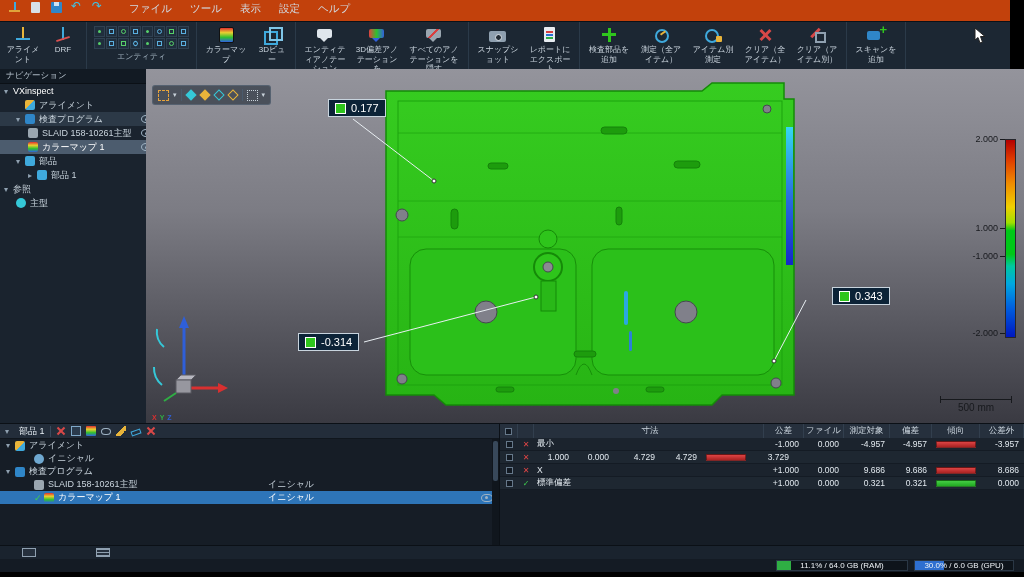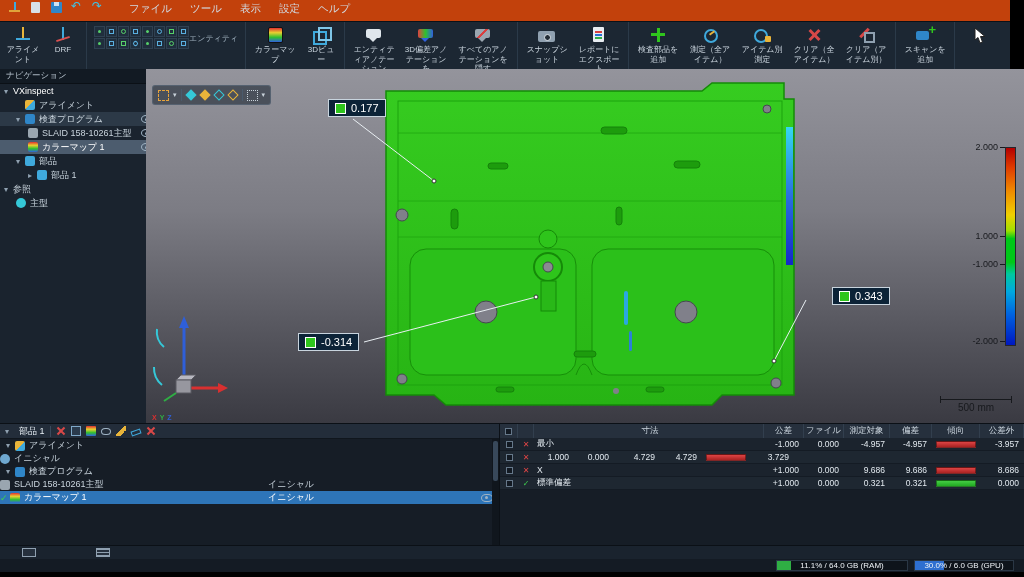--- a/index.html
+++ b/index.html
@@ -55,21 +55,21 @@
 .ric-meas::before{content:"";position:absolute;left:4px;top:2px;width:10px;height:10px;border:2px solid #3fa9dc;border-radius:50%}
 .ric-meas::after{content:"";position:absolute;left:9px;top:5px;width:6px;height:2px;background:#e8b43a;transform:rotate(-35deg)}
 .ric-measi::before{content:"";position:absolute;left:2px;top:2px;width:10px;height:10px;border:2px solid #3fa9dc;border-radius:50%}
 .ric-measi::after{content:"";position:absolute;right:1px;bottom:1px;width:6px;height:6px;background:#e8b43a;border-radius:1px}
 .ric-clear::before{content:"";position:absolute;left:9px;top:1px;width:3px;height:14px;background:#d84848;transform:rotate(45deg)}
 .ric-clear::after{content:"";position:absolute;left:9px;top:1px;width:3px;height:14px;background:#d84848;transform:rotate(-45deg)}
 .ric-cleari::before{content:"";position:absolute;left:7px;top:0;width:3px;height:12px;background:#d84848;transform:rotate(45deg)}
 .ric-cleari::after{content:"";position:absolute;right:1px;bottom:0;width:7px;height:7px;border:2px solid #8fa0b0}
 .ric-scan::before{content:"";position:absolute;left:1px;top:4px;width:13px;height:9px;background:#2f86c8;border-radius:2px}
 .ric-scan::after{content:"+";position:absolute;right:-1px;top:-5px;color:#2fc51d;font-size:13px;font-weight:bold}
-.entity-wrap{display:flex;flex-direction:row;align-items:center;padding:2px 4px}
+.entity-wrap{display:flex;flex-direction:column;align-items:center;padding:2px 4px}
 .eg{display:grid;grid-template-columns:repeat(8,11px);grid-auto-rows:11px;gap:1px}
 .eg span{background:#202e3d;border:1px solid #2f4152;position:relative}
 .eg span::after{content:"";position:absolute;inset:2px;border:1px solid #57d06a}
 .eg span:nth-child(2n)::after{border-color:#5ab0e0}
 .eg span:nth-child(3n)::after{border-radius:50%}
 .eg span:nth-child(4n+1)::after{inset:3px;background:#57d06a;border:none;border-radius:50%}
 .eg span:nth-child(7n+5)::after{transform:rotate(45deg)}
 .eg-label{font-size:8px;color:#9fb0be;margin-top:2px}
 
 
@@ -104,21 +104,21 @@
 .vt-dia.c1{background:#35c8d8}.vt-dia.c2{background:#e8b43a}
 .vt-dia.o1{border:1.5px solid #35c8d8}.vt-dia.o2{border:1.5px solid #e8b43a}
 .vt-sel{border:1px dotted #c8d2da}
 .vt-caret{font-size:7px;color:#c8d2da}
 .vt-sep{width:1px;height:12px;background:#4a5a6c}
 .ann{position:absolute;display:flex;align-items:center;gap:5px;background:#0c2337;border:1px solid #c8d4de;padding:2px 6px;font-size:11px;color:#fff;z-index:6}
 .ann .sw{width:11px;height:11px;background:#2fc51d;border:1px solid #fff;flex:none}
 .triad{position:absolute;left:2px;bottom:16px;z-index:4}
 .triad-labels{position:absolute;left:6px;bottom:2px;font-size:7px;font-weight:bold;z-index:4;letter-spacing:3px}
 .tx{color:#d83030}.ty{color:#2fae44}.tz{color:#2f5fd8}
-.cbar-wrap{position:absolute;right:10px;top:78px;width:64px;height:199px;z-index:4}
+.cbar-wrap{position:absolute;right:10px;top:70px;width:64px;height:199px;z-index:4}
 .cbar{position:absolute;right:0;top:0;bottom:0;width:11px;border:1px solid #26262c;background:linear-gradient(180deg,#b40000 0%,#e03c00 10%,#f08c00 22%,#f0d000 34%,#a0e000 42%,#00c818 46%,#00c818 58%,#00c8a0 64%,#00a8e0 73%,#0060e0 85%,#0018c0 100%)}
 .cbl{position:absolute;right:18px;font-size:9px;color:#17191d;white-space:nowrap}
 .cbl::after{content:"";position:absolute;right:-7px;top:5px;width:5px;height:1px;background:#17191d}
 .cbl.p0{top:-5px}.cbl.p1{top:84px}.cbl.p2{top:112px}.cbl.p3{top:189px}
 .scalebar{position:absolute;right:14px;bottom:10px;width:72px;text-align:center;color:#17191d;font-size:10px;z-index:4}
 .sb-line{height:1px;background:#17191d;position:relative;margin-bottom:2px}
 .sb-line::before,.sb-line::after{content:"";position:absolute;top:-3px;width:1px;height:7px;background:#17191d}
 .sb-line::before{left:0}.sb-line::after{right:0}
 
 
@@ -129,21 +129,21 @@
 .hic{width:10px;height:10px;position:relative;flex:none}
 .hic-x::before,.hic-x::after{content:"";position:absolute;left:4px;top:0;width:2px;height:10px;background:#d84848}
 .hic-x::before{transform:rotate(45deg)}.hic-x::after{transform:rotate(-45deg)}
 .hic-sq{border:1px solid #7fa8c8;background:#2a3a4c}
 .hic-cm{background:linear-gradient(180deg,#e03030,#e8d030,#30c030,#3060e0);border-radius:1px}
 .hic-eye2{border:1px solid #9fb3c4;border-radius:50%/60%;height:7px;margin-top:1px}
 .hic-pen{background:linear-gradient(135deg,transparent 40%,#e8b43a 40%,#e8b43a 70%,transparent 70%)}
 .hic-ru{border:1px solid #3fa9dc;transform:rotate(-20deg);height:5px;margin-top:2px}
 .blrow{position:relative;display:flex;align-items:center;height:13px;font-size:9px;color:#c9d4dd;padding-right:6px;white-space:nowrap}
 .blrow.sel2{background:#2e75b8;color:#fff}
-.bl0{padding-left:6px}.bl2{}
+.bl0{padding-left:6px}.bl2{padding-left:34px}
 .chk{color:#3fd04f;font-size:9px;width:10px;flex:none}
 .bl-state{position:absolute;left:268px}
 .bp-scroll{position:absolute;right:0;top:15px;bottom:0;width:7px;background:#10161d}
 .bp-scroll::before{content:"";position:absolute;left:1px;top:2px;width:5px;height:40px;background:#38485a;border-radius:2px}
 .bp-right{flex:1;display:flex;flex-direction:column}
 .thead{display:flex;height:14px;background:#26303d;font-size:8.5px;color:#cdd7e0;align-items:stretch}
 .thead>div{display:flex;align-items:center;justify-content:center;border-right:1px solid #323f4e}
 .trow{display:flex;height:13px;font-size:8.5px;color:#e2e9ef;align-items:center;background:#1b232d;border-bottom:1px solid #141b24}
 .trow:nth-child(odd){background:#1e2731}
 .c-cb{width:18px;display:flex;align-items:center;justify-content:center}

